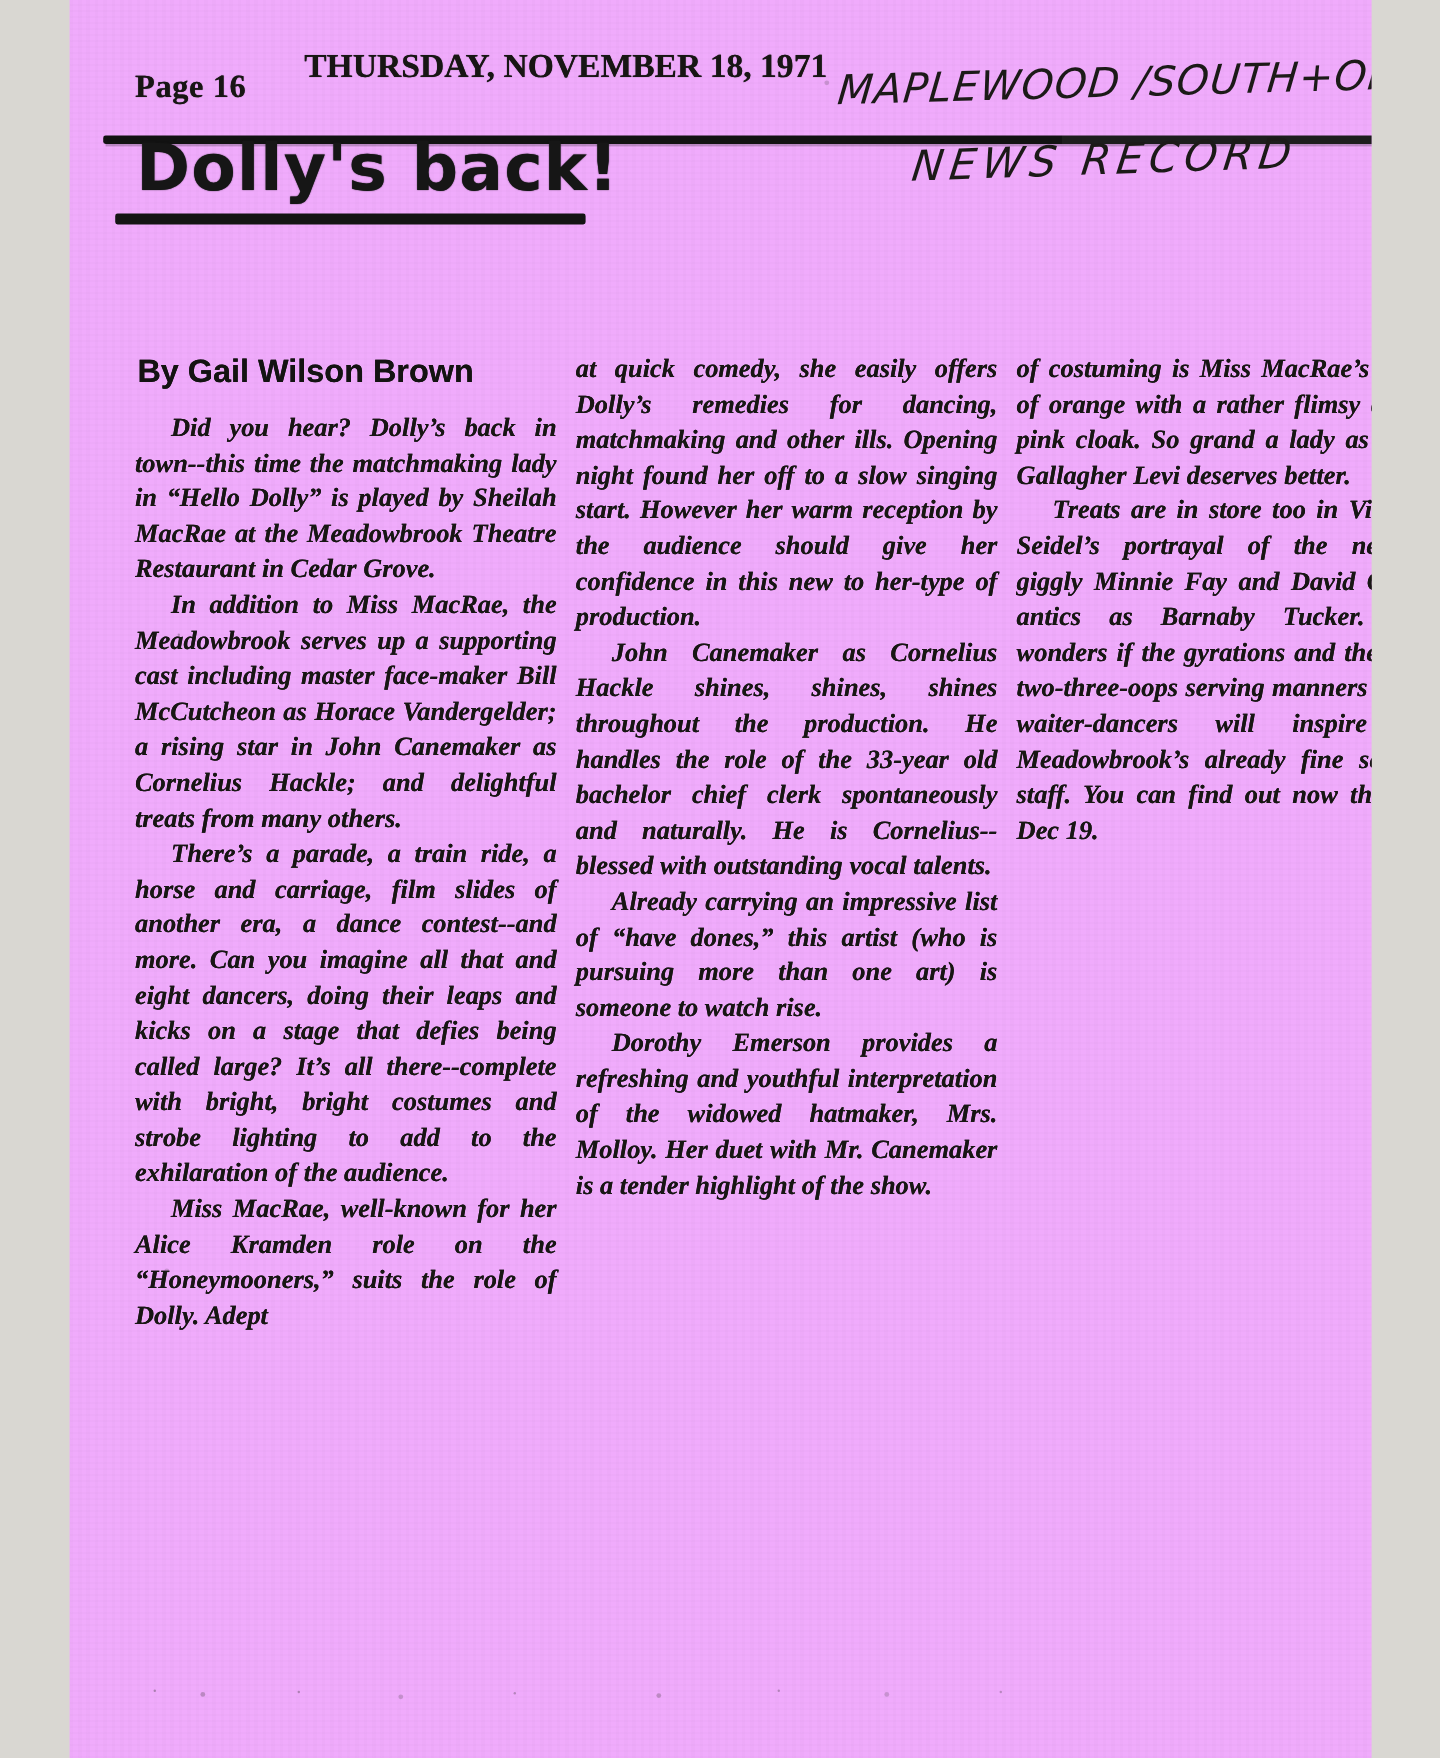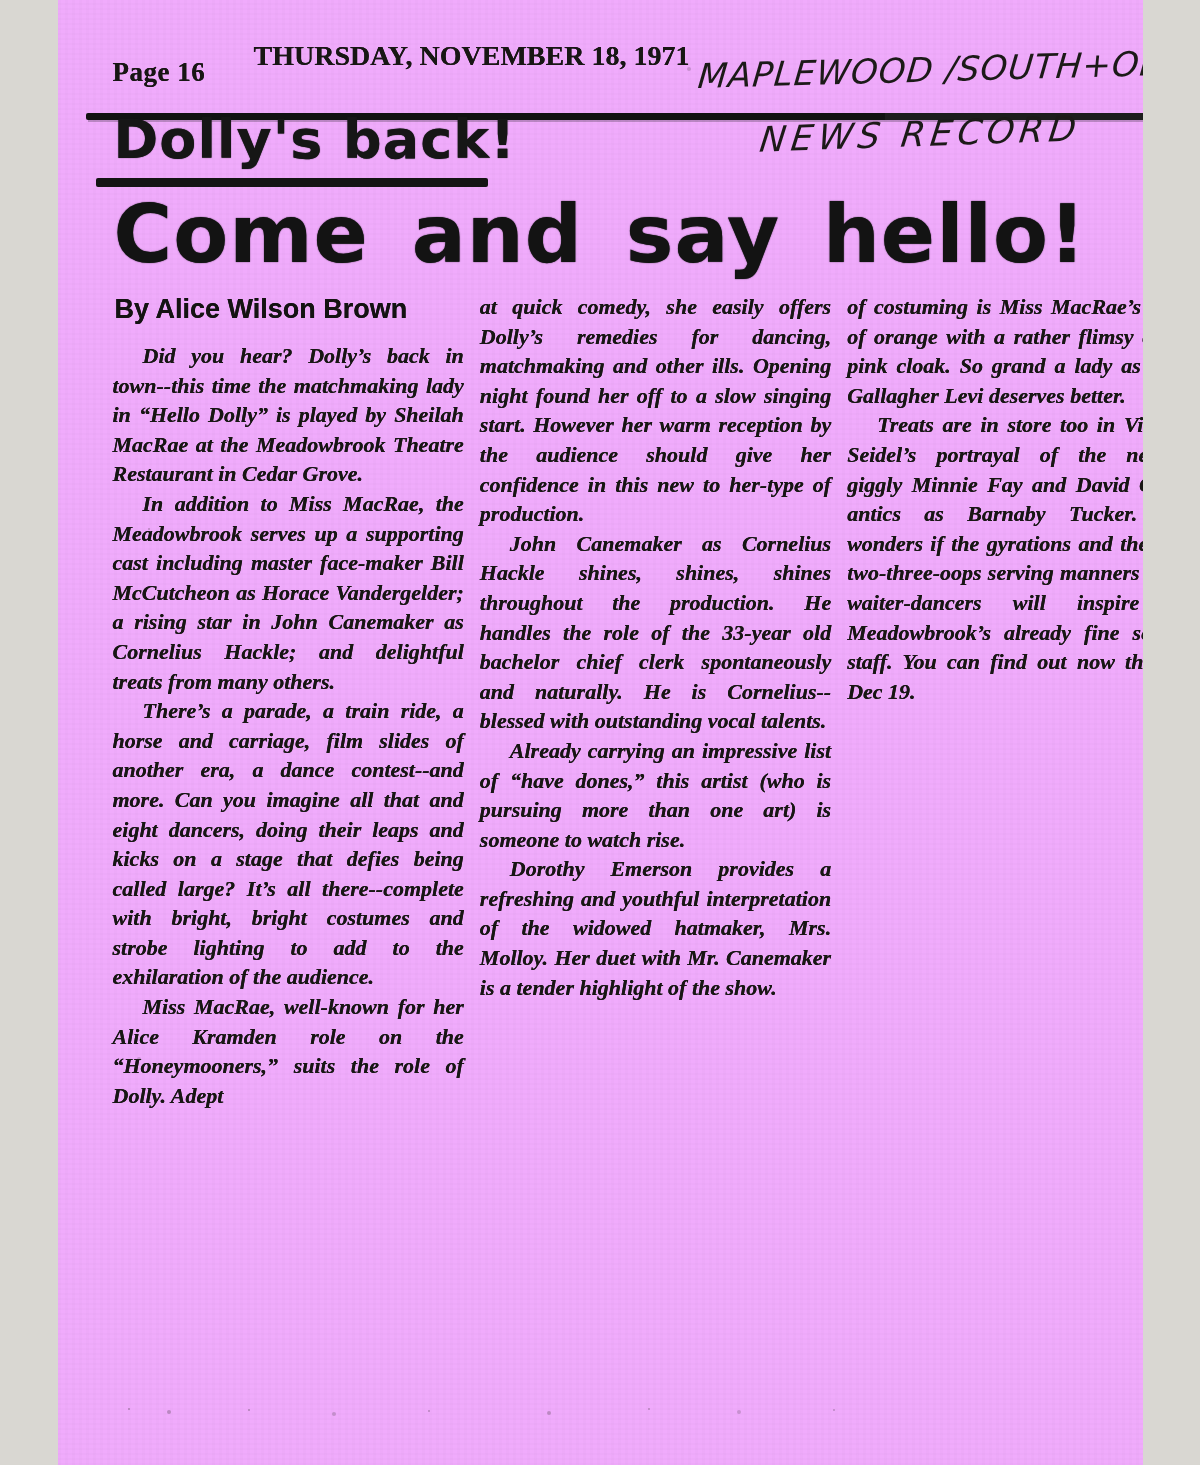--- a/index.html
+++ b/index.html
@@ -117,25 +117,24 @@
 
   <span class="page-number">Page 16</span>
   <span class="date-line">THURSDAY, NOVEMBER 18, 1971</span>
   <span class="hand hand-pub">MAPLEWOOD /SOUTH+ORANGE</span>
   <div class="top-rule"></div>
   <span class="hand hand-news">NEWS RECORD</span>
 
   <div class="kicker">Dolly's back!</div>
   <div class="kicker-underline"></div>
 
-  <h1 class="headline">Come and say hello!</h1>
 
   <div class="columns">
     <div class="col">
-      <div class="byline">By Alice Wilson Brown</div>
+      <div class="byline">By Gail Wilson Brown</div>
       <div>
           <p class="para">Did you hear? Dolly’s back in town--this time the matchmaking lady in “Hello Dolly” is played by Sheilah MacRae at the Meadowbrook Theatre Restaurant in Cedar Grove.</p>
           <p class="para">In addition to Miss MacRae, the Meadowbrook serves up a supporting cast including master face-maker Bill McCutcheon as Horace Vandergelder; a rising star in John Canemaker as Cornelius Hackle; and delightful treats from many others.</p>
           <p class="para">There’s a parade, a train ride, a horse and carriage, film slides of another era, a dance contest--and more. Can you imagine all that and eight dancers, doing their leaps and kicks on a stage that defies being called large? It’s all there--complete with bright, bright costumes and strobe lighting to add to the exhilaration of the audience.</p>
           <p class="para">Miss MacRae, well-known for her Alice Kramden role on the “Honeymooners,” suits the role of Dolly. Adept</p>
         </div>
     </div>
     <div class="col">
       <div>
           <p class="para cont">at quick comedy, she easily offers Dolly’s remedies for dancing, matchmaking and other ills. Opening night found her off to a slow singing start. However her warm reception by the audience should give her confidence in this new to her-type of production.</p>

